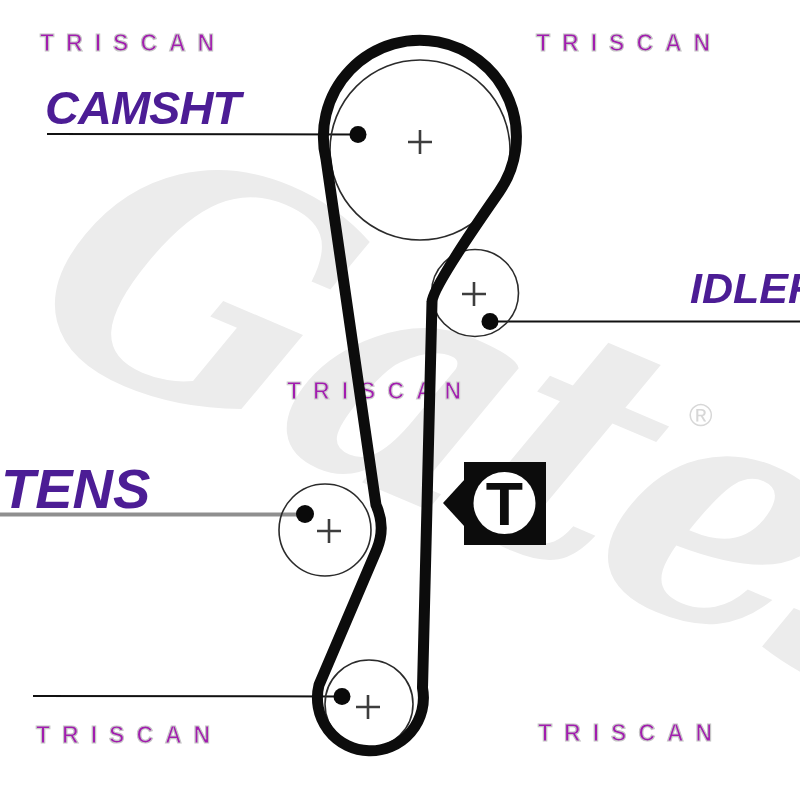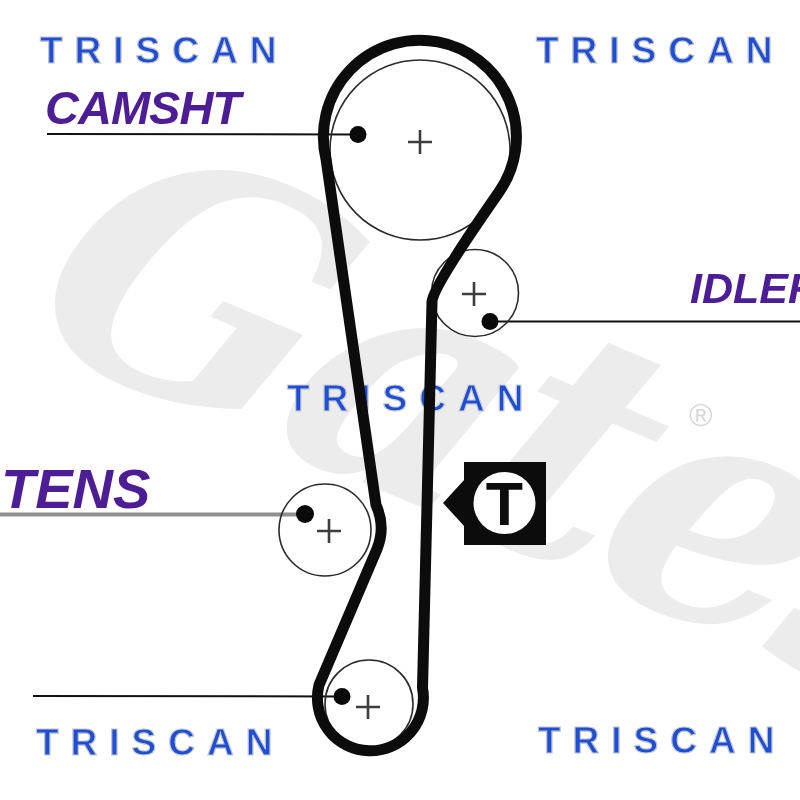--- a/index.html
+++ b/index.html
@@ -8,24 +8,24 @@
     width: 800px;
     height: 800px;
     background: #ffffff;
     overflow: hidden;
     font-family: "Liberation Sans", sans-serif;
   }
   
   .wm {
     position: absolute;
     font-weight: bold;
-    font-size: 37px;
+    font-size: 23px;
     line-height: 1;
     letter-spacing: 12px;
-    color: #1d4ed8;
+    color: #a21caf;
     -webkit-text-stroke: 1.2px #c6c6c6;
     white-space: nowrap;
     z-index: 1;
   }
   .wm.mid { -webkit-text-stroke: 1.2px #cfcfcf; }
   .gates-script {
     position: absolute;
     left: 40px;
     top: 105px;
     font-family: "DejaVu Serif", serif;

